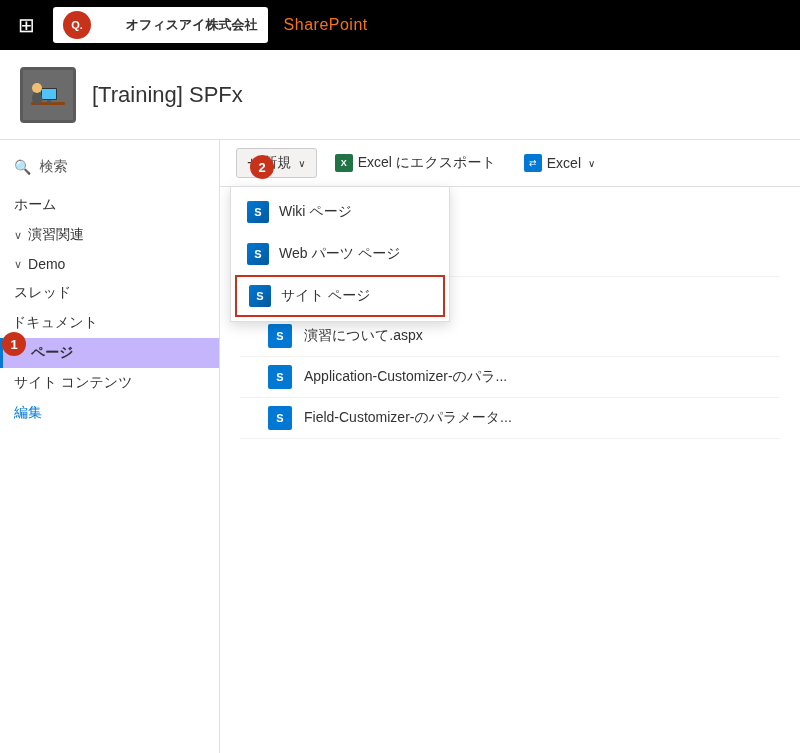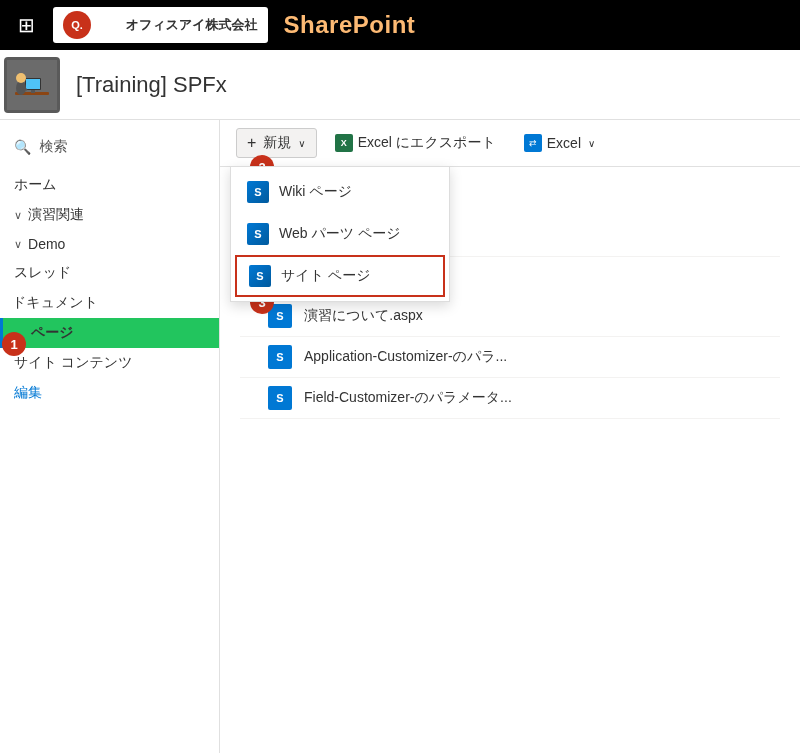--- a/index.html
+++ b/index.html
@@ -43,33 +43,33 @@
       background: #c8311a;
       border-radius: 50%;
       display: flex;
       align-items: center;
       justify-content: center;
       color: #fff;
       font-size: 10px;
       font-weight: bold;
     }
     .sharepoint-label {
-      color: #fdba74;
-      font-size: 24px;
-      font-weight: 700;
+      color: #f97316;
+      font-size: 16px;
+      font-weight: 400;
       letter-spacing: 0.5px;
     }
 
     
     .site-header {
       background: #fff;
       display: flex;
       align-items: center;
-      padding: 10px 4px;
-      height: 70px;
+      padding: 10px 20px;
+      height: 90px;
       border-bottom: 1px solid #e0e0e0;
     }
     .site-logo {
       width: 56px;
       height: 56px;
       margin-right: 16px;
       background: #5a5a5a;
       border-radius: 4px;
       display: flex;
       align-items: center;
@@ -116,21 +116,21 @@
     .sidebar-item {
       display: flex;
       align-items: center;
       padding: 6px 14px;
       font-size: 14px;
       color: #333;
       cursor: pointer;
       user-select: none;
     }
     .sidebar-item.active {
-      background: #22c55e;
+      background: #c4b5fd;
       font-weight: 600;
       border-left: 3px solid #0078d4;
       padding-left: 11px;
     }
     .sidebar-item .chevron {
       margin-right: 6px;
       font-size: 11px;
       color: #555;
     }
 

